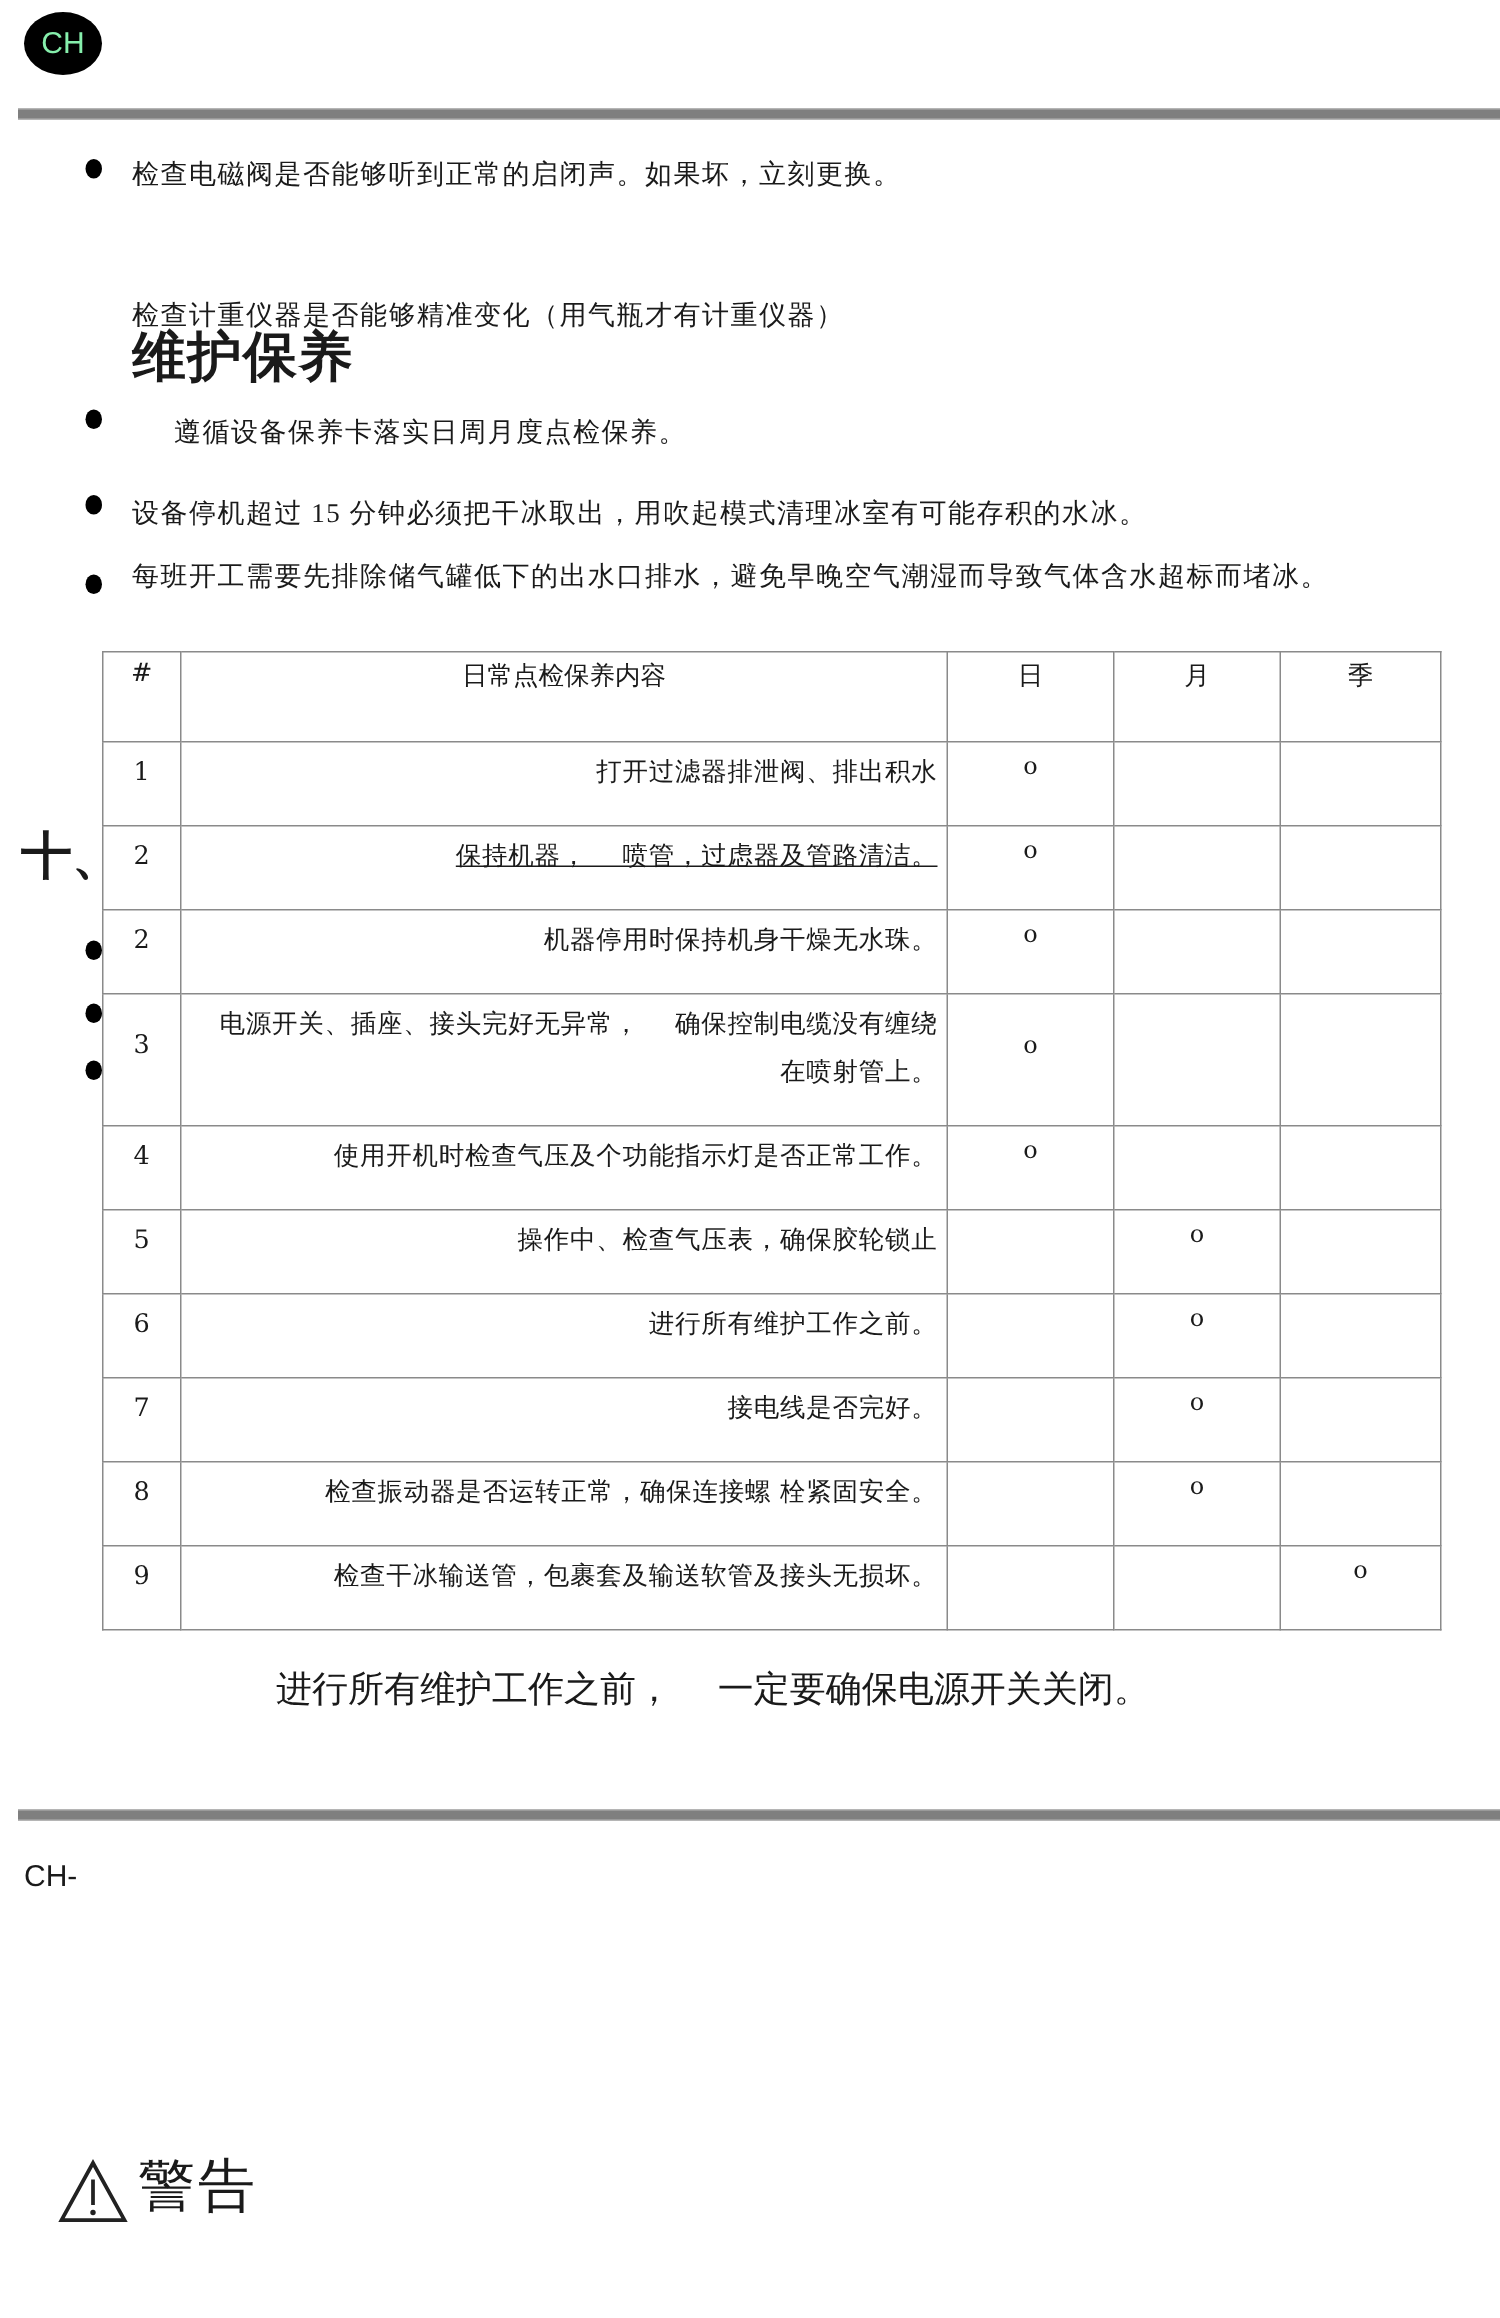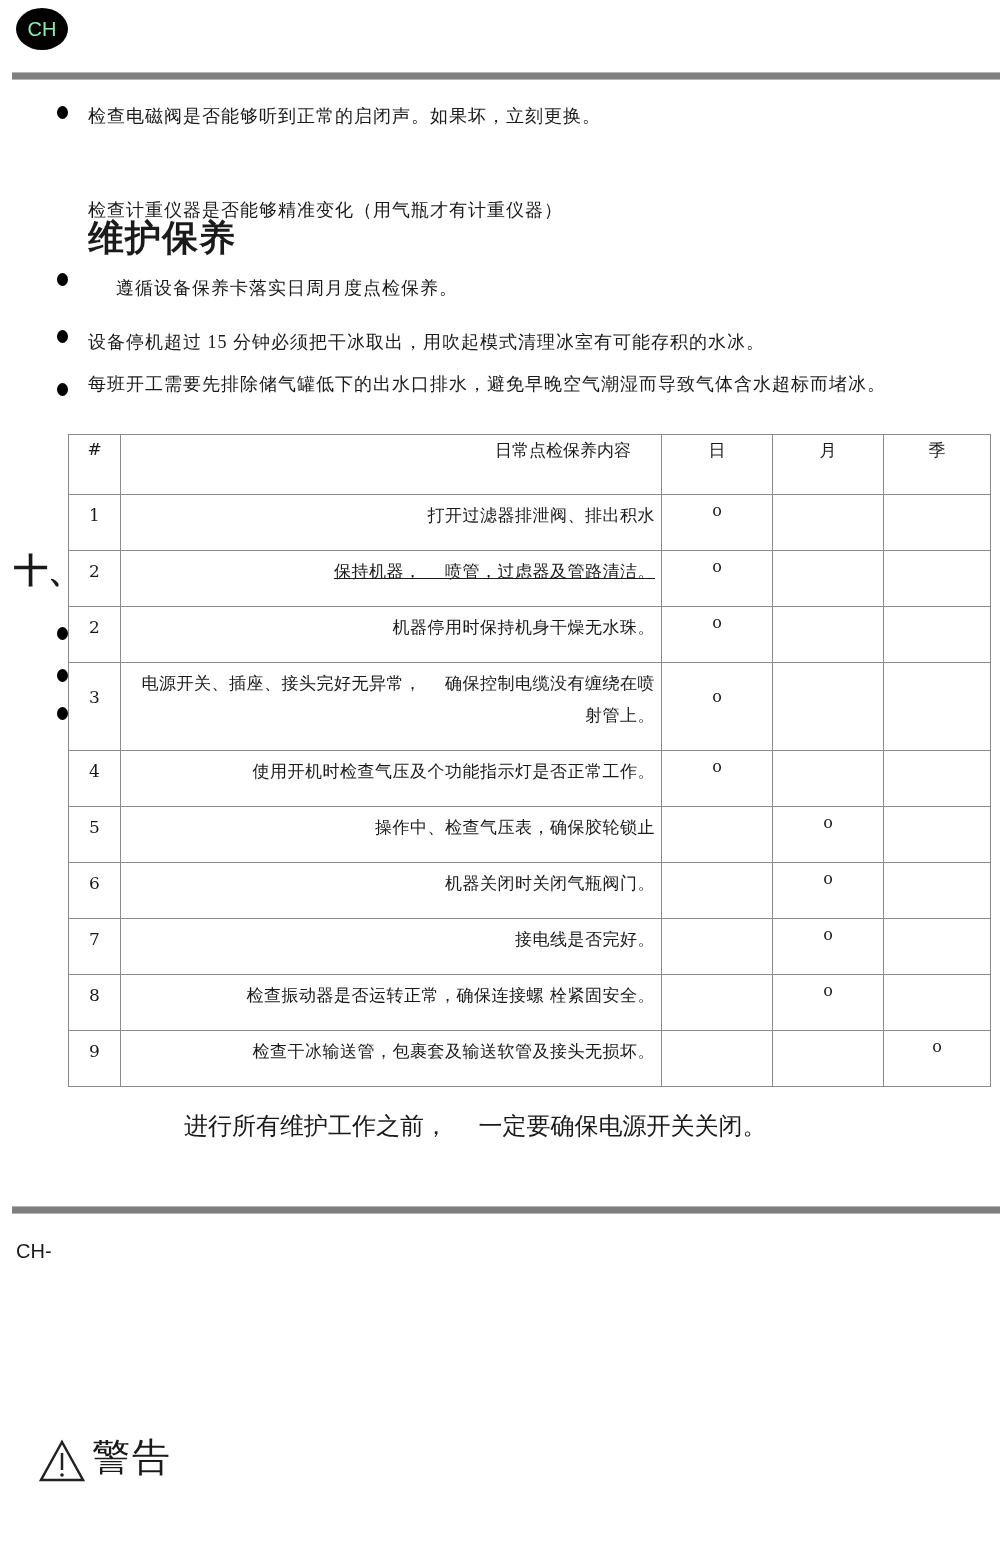--- a/index.html
+++ b/index.html
@@ -85,21 +85,21 @@
 <div class="bullet" style="left:57px; top:330px;"></div>
 <div class="line" style="left:88px; top:330px;">设备停机超过 15 分钟必须把干冰取出，用吹起模式清理冰室有可能存积的水冰。</div>
 
 <div class="bullet" style="left:57px; top:383px;"></div>
 <div class="line" style="left:88px; top:372px;">每班开工需要先排除储气罐低下的出水口排水，避免早晚空气潮湿而导致气体含水超标而堵冰。</div>
 
 <table class="maint">
   <thead>
     <tr>
       <th class="c-num">#</th>
-      <th class="c-content" style="text-align:right; padding-right:30px;">日常点检保养内容</th>
+      <th class="c-content" style="text-align:center; ">日常点检保养内容</th>
       <th class="c-freq">日</th>
       <th class="c-freq">月</th>
       <th class="c-freq last">季</th>
     </tr>
   </thead>
   <tbody>
     <tr>
       <td class="c-num">
           <span class="num">1</span>
         </td>
@@ -199,21 +199,21 @@
         </td>
       <td class="c-freq last">
           <span class="mark"></span>
         </td>
     </tr>
     <tr>
       <td class="c-num">
           <span class="num">6</span>
         </td>
       <td class="c-content">
-          <span class="content">机器关闭时关闭气瓶阀门。</span>
+          <span class="content">进行所有维护工作之前。</span>
         </td>
       <td class="c-freq">
           <span class="mark"></span>
         </td>
       <td class="c-freq">
           <span class="mark">o</span>
         </td>
       <td class="c-freq last">
           <span class="mark"></span>
         </td>

